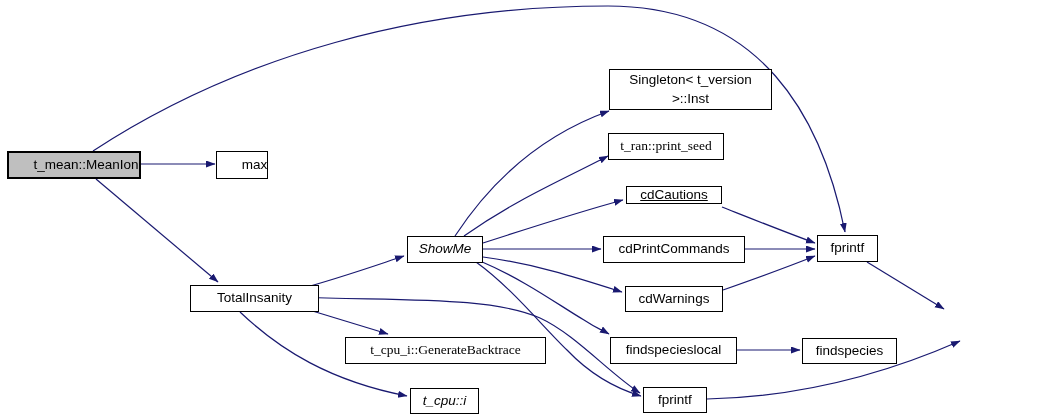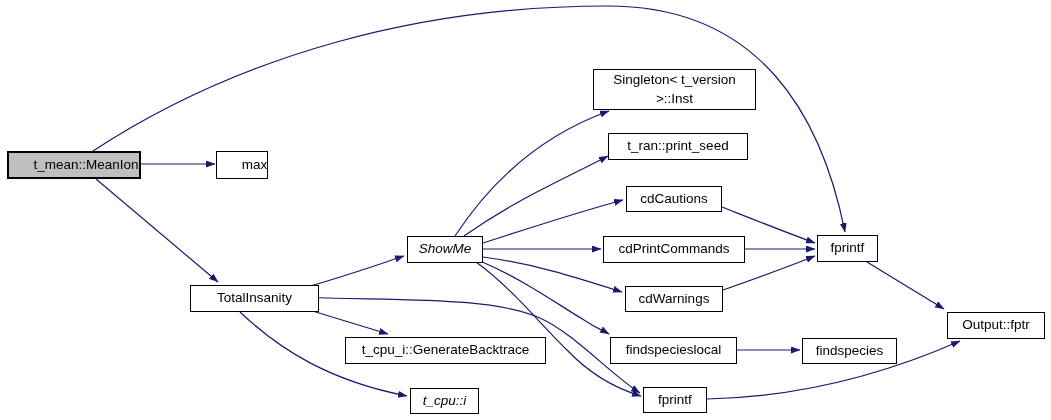--- a/index.html
+++ b/index.html
@@ -68,38 +68,37 @@
   </svg>
 
   <div class="node root" style="left:7px;top:151px;width:134px;height:28px;padding-left:24px;">t_mean::MeanIon</div>
 
   <div class="node" style="left:216px;top:151px;width:52px;height:28px;padding-left:25px;">max</div>
 
   <div class="node" style="left:190px;top:285px;width:129px;height:27px;">TotalInsanity</div>
 
   <div class="node" style="left:407px;top:236px;width:76px;height:27px;font-style:italic;">ShowMe</div>
 
-  <div class="node" style="left:593px;top:69px;width:163px;height:41px;">Singleton&lt; t_version
+  <div class="node" style="left:609px;top:69px;width:163px;height:41px;">Singleton&lt; t_version
 &gt;::Inst</div>
 
-  <div class="node" style="left:608px;top:133px;width:140px;height:27px;">t_ran::print_seed</div>
+  <div class="node" style="left:608px;top:133px;width:116px;height:27px;font-family:Liberation Serif, serif;">t_ran::print_seed</div>
 
-  <div class="node" style="left:626px;top:186px;width:96px;height:26px;">cdCautions</div>
+  <div class="node" style="left:626px;top:186px;width:96px;height:18px;text-decoration:underline;">cdCautions</div>
 
   <div class="node" style="left:603px;top:236px;width:142px;height:27px;">cdPrintCommands</div>
 
   <div class="node" style="left:625px;top:286px;width:98px;height:26px;">cdWarnings</div>
 
   <div class="node" style="left:610px;top:337px;width:127px;height:27px;">findspecieslocal</div>
 
   <div class="node" style="left:802px;top:338px;width:95px;height:26px;">findspecies</div>
 
   <div class="node" style="left:817px;top:235px;width:61px;height:27px;">fprintf</div>
 
-  <div class="node" style="left:947px;top:312px;width:98px;height:27px;">Output::fptr</div>
 
-  <div class="node" style="left:345px;top:337px;width:201px;height:27px;">t_cpu_i::GenerateBacktrace</div>
+  <div class="node" style="left:345px;top:337px;width:201px;height:27px;font-family:Liberation Serif, serif;">t_cpu_i::GenerateBacktrace</div>
 
   <div class="node" style="left:410px;top:388px;width:69px;height:26px;font-style:italic;">t_cpu::i</div>
 
   <div class="node" style="left:643px;top:387px;width:64px;height:26px;">fprintf</div>
 
 </div>
 
 </body></html>

